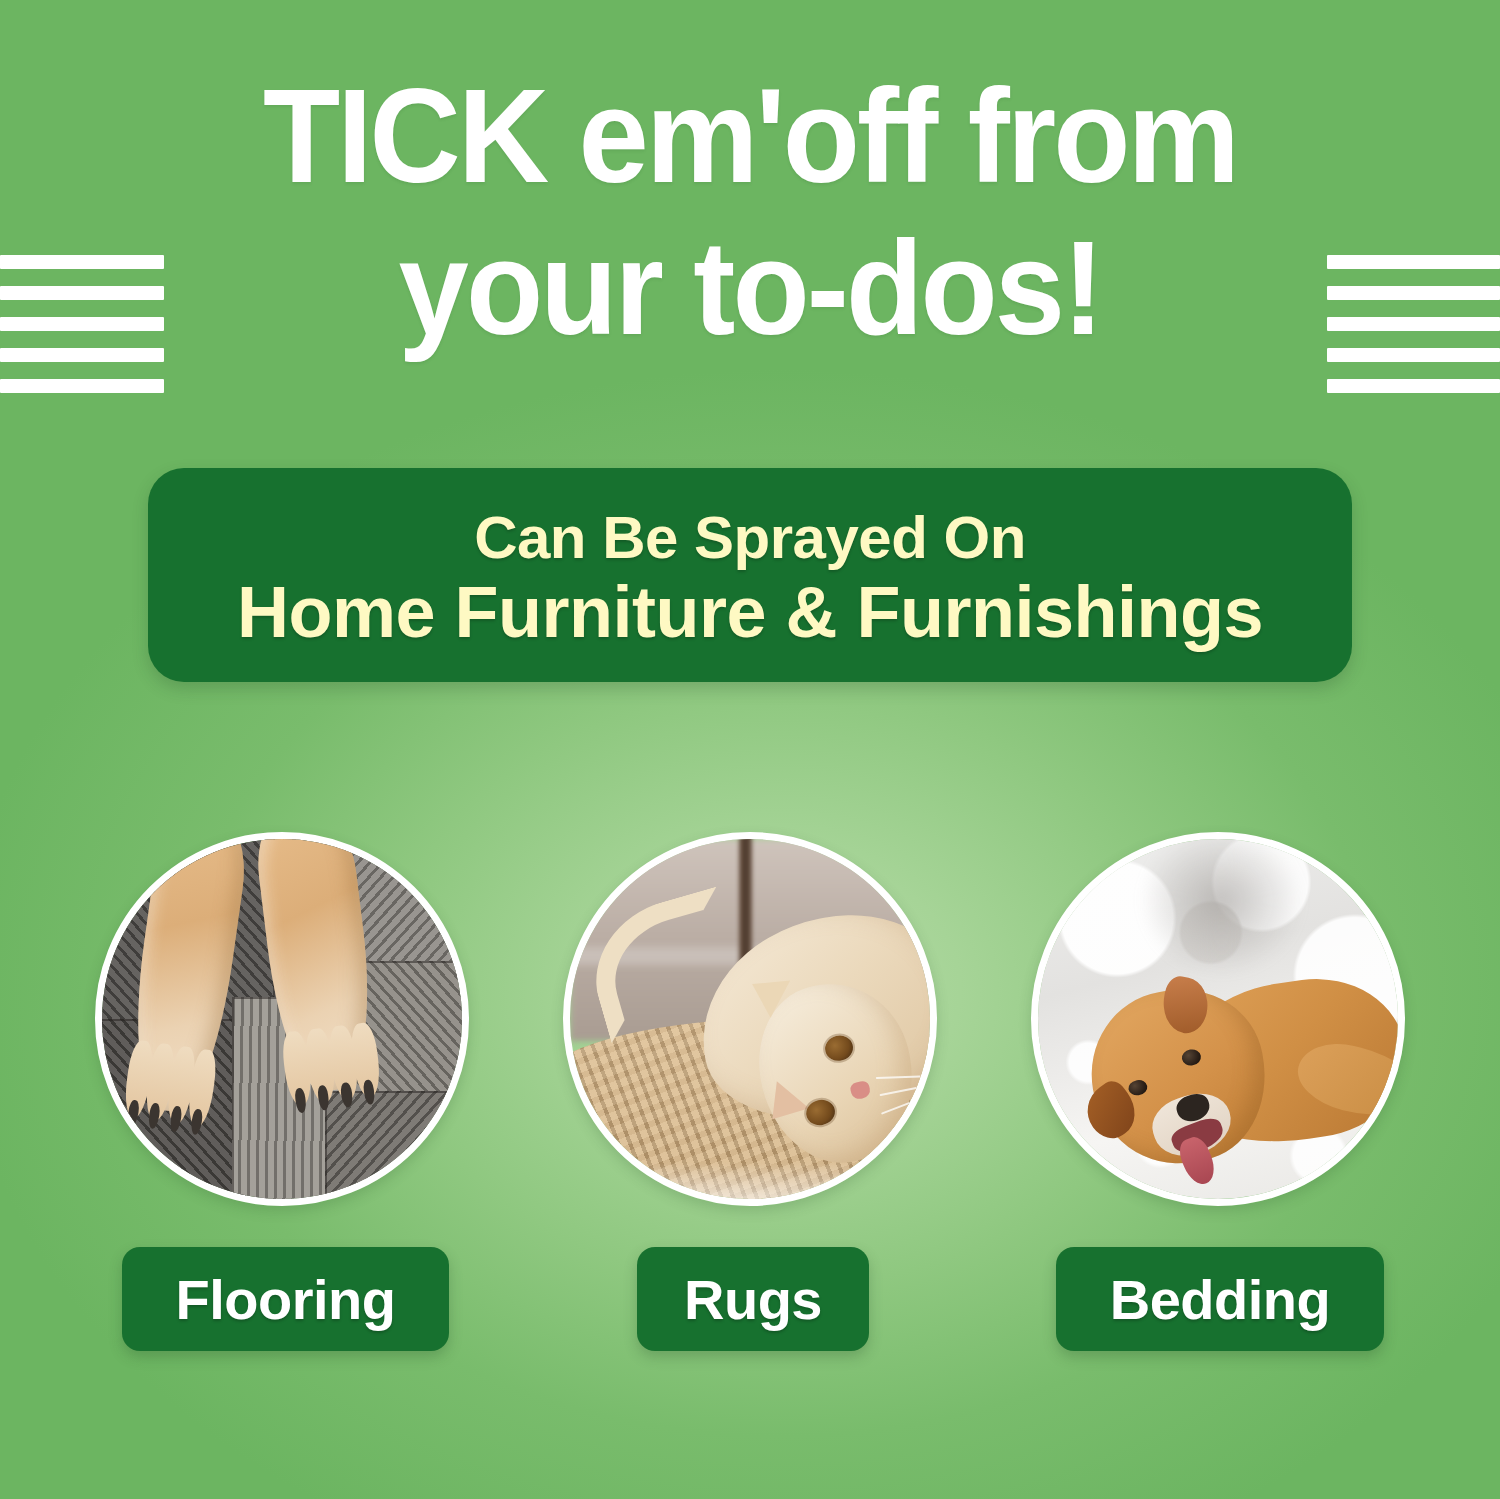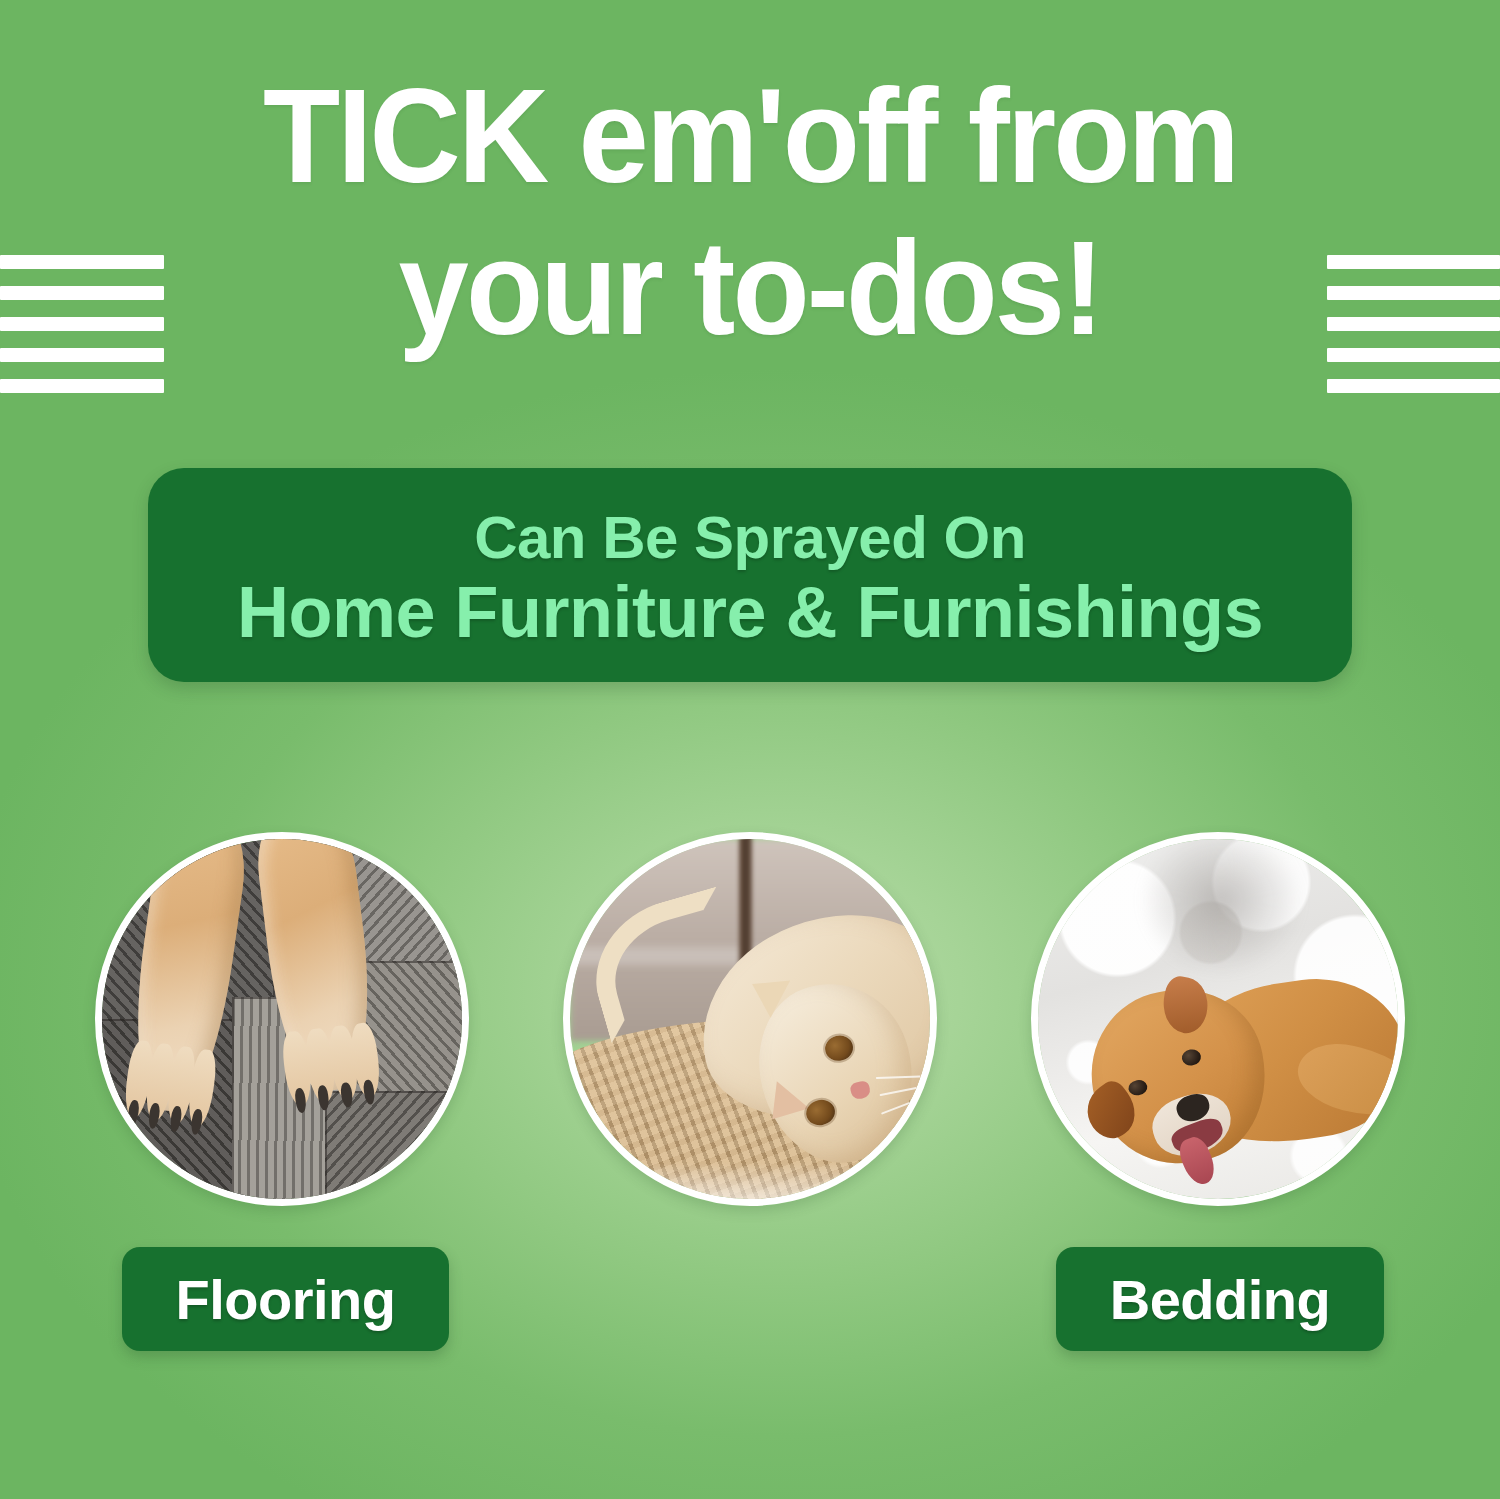--- a/index.html
+++ b/index.html
@@ -43,21 +43,21 @@
 
   
   .banner {
     position:absolute; left:148px; top:468px;
     width:1204px; height:214px;
     background:#17712F;
     border-radius:36px;
     box-shadow:0 7px 16px rgba(30,70,35,0.22);
     display:flex; flex-direction:column;
     align-items:center; justify-content:center;
-    color:#86efac; text-align:center;
+    color:#fef9c3; text-align:center;
   }
   .banner-l1 {
     font-size:60px; font-weight:bold; line-height:74px;
     letter-spacing:-0.5px;
     text-shadow:0 2px 3px rgba(0,0,0,0.2);
   }
   .banner-l2 {
     font-size:72px; font-weight:bold; line-height:74px;
     letter-spacing:-0.5px;
     text-shadow:0 2px 3px rgba(0,0,0,0.2);
@@ -387,18 +387,21 @@
           <div class="dog-eye de2"></div>
         </div>
       </div>
     </div>
   </div>
 
   <div class="labels">
     <div class="pill pill-1">
       <span>Flooring</span>
     </div>
+    <div class="pill pill-2">
+      <span>Rugs</span>
+    </div>
     <div class="pill pill-3">
       <span>Bedding</span>
     </div>
   </div>
 
 </div>
 
 </body></html>

